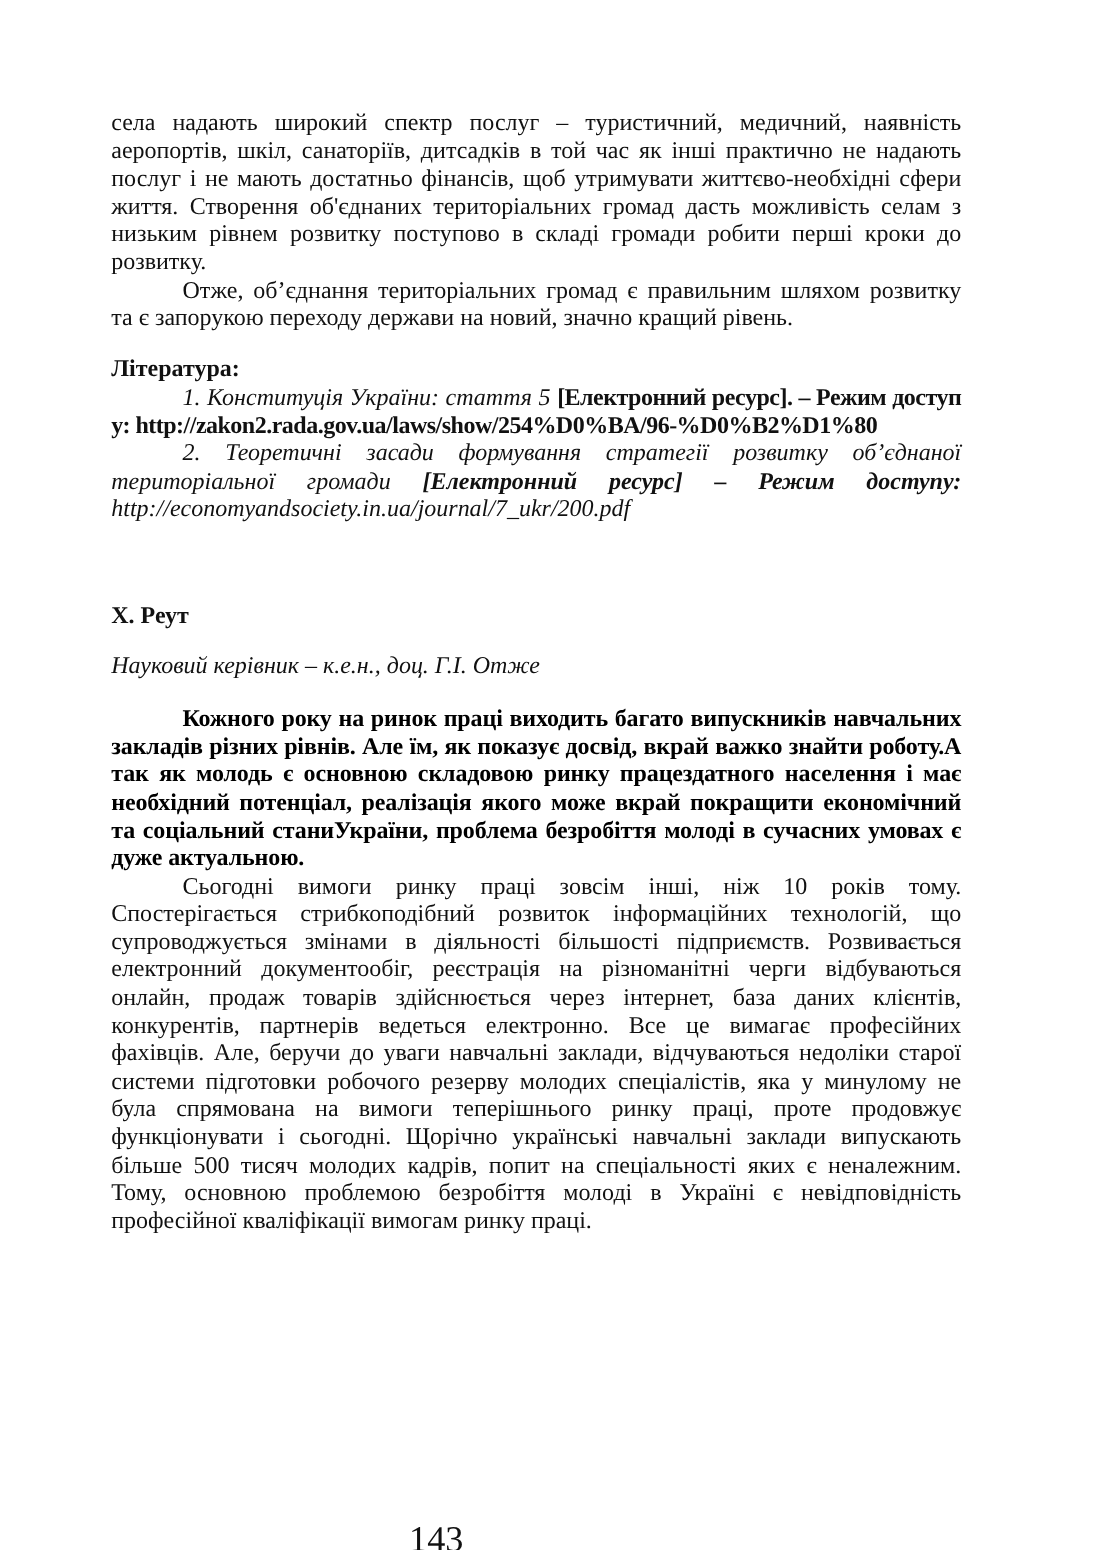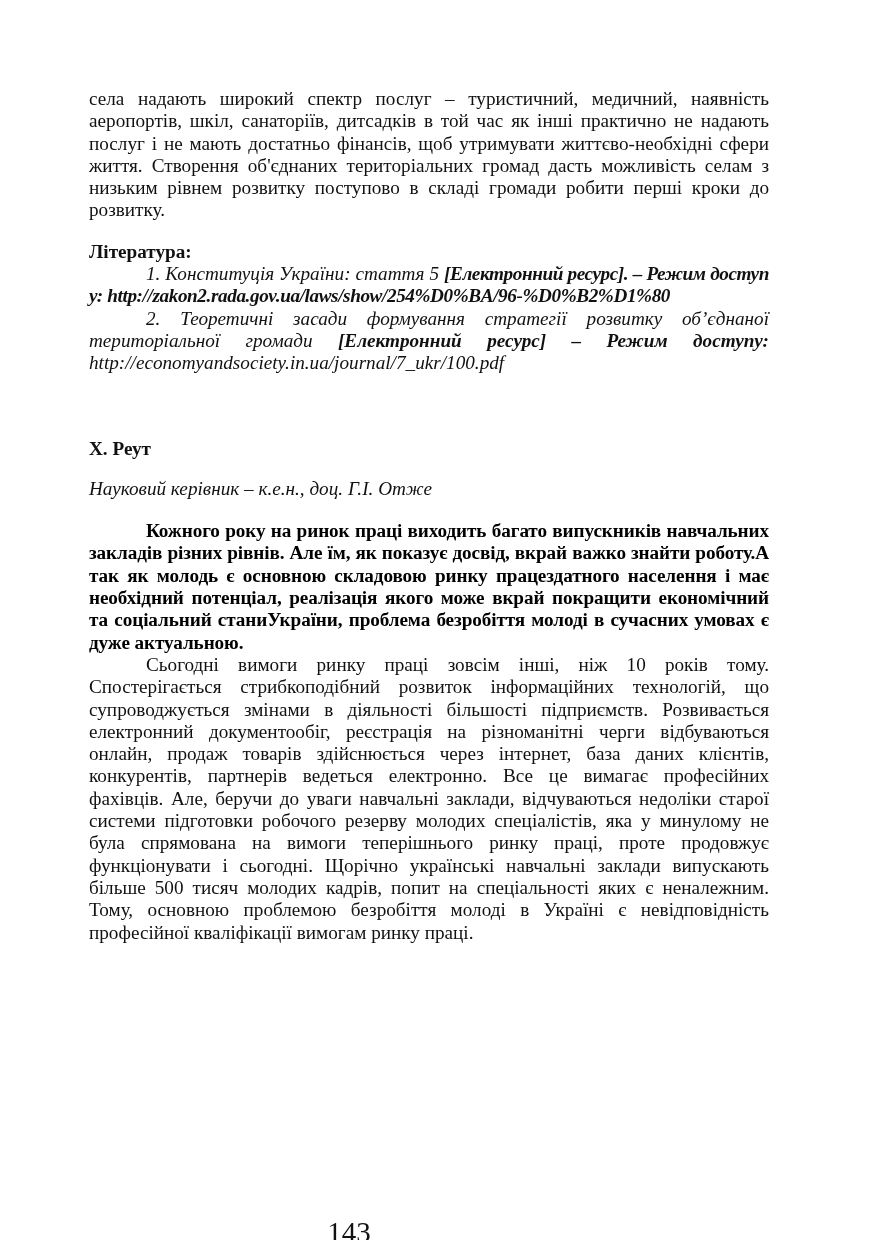--- a/index.html
+++ b/index.html
@@ -10,44 +10,45 @@
     font-size: 19.2px; line-height: 22.3px; color: #111;
     text-align: justify;
   }
   p { margin: 0; }
   .indent { text-indent: 57px; }
   .center { }
   .right { text-align: left; }
   .bold { font-weight: bold; }
   .heavy { font-weight: bold; letter-spacing: -0.1px; color: #000000; }
   .it { font-style: italic; margin-top: 18px; }
-  .ref-url-bold { font-style: italic; font-weight: bold; letter-spacing: -0.4px; }
+  .ref-url-bold { font-weight: bold; letter-spacing: -0.4px; }
   .sec-lit { margin-top: 19px; }
   .author { margin-top: 63px; }
   .title { margin-top: 23px; font-weight: bold; font-size: 19.4px; }
   .lead { margin-top: 20px; }
   .pagenum {
     position: absolute; left: 0; width: 698px; top: 1216px; text-align: center;
     font-family: "Liberation Serif", "DejaVu Serif", serif; font-size: 29px; color: #111;
   }
   .nowrap-url { word-break: break-all; }
 </style>
 </head>
 <body>
 
 <div class="page">
   <p class="para">села надають широкий спектр послуг – туристичний, медичний, наявність аеропортів, шкіл, санаторіїв, дитсадків в той час як інші практично не надають послуг і не мають достатньо фінансів, щоб утримувати життєво-необхідні сфери життя. Створення об'єднаних територіальних громад дасть можливість селам з низьким рівнем розвитку поступово в складі громади робити перші кроки до розвитку.</p>
+  <p class="para indent">Отже, об’єднання територіальних громад є правильним шляхом розвитку та є запорукою переходу держави на новий, значно кращий рівень.</p>
 
   <p class="center bold sec-lit">Література:</p>
 
   <p class="indent">
     <span class="it">1. Конституція України: стаття 5 </span><span class="ref-url-bold nowrap-url">[Електронний ресурс]. – Режим доступу: http://zakon2.rada.gov.ua/laws/show/254%D0%BA/96-%D0%B2%D1%80</span>
   </p>
   <p class="indent">
-    <span class="it">2. Теоретичні засади формування стратегії розвитку об’єднаної територіальної громади </span><span class="it bold">[Електронний ресурс] – Режим доступу:</span><span class="it"> http://economyandsociety.in.ua/journal/7_ukr/100.pdf</span>
+    <span class="it">2. Теоретичні засади формування стратегії розвитку об’єднаної територіальної громади </span><span class="it bold">[Електронний ресурс] – Режим доступу:</span><span class="it"> http://economyandsociety.in.ua/journal/7_ukr/200.pdf</span>
   </p>
 
   <p class="right bold author">Х. Реут</p>
   <p class="right it">Науковий керівник – к.е.н., доц. Г.І. Отже</p>
 
 
   <p class="indent heavy lead">Кожного року на ринок праці виходить багато випускників навчальних закладів різних рівнів. Але їм, як показує досвід, вкрай важко знайти роботу.А так як молодь є основною складовою ринку працездатного населення і має необхідний потенціал, реалізація якого може вкрай покращити економічний та соціальний станиУкраїни, проблема безробіття молоді в сучасних умовах є дуже актуальною.</p>
   <p class="indent">Сьогодні вимоги ринку праці зовсім інші, ніж 10 років тому. Спостерігається стрибкоподібний розвиток інформаційних технологій, що супроводжується змінами в діяльності більшості підприємств. Розвивається електронний документообіг, реєстрація на різноманітні черги відбуваються онлайн, продаж товарів здійснюється через інтернет, база даних клієнтів, конкурентів, партнерів ведеться електронно. Все це вимагає професійних фахівців. Але, беручи до уваги навчальні заклади, відчуваються недоліки старої системи підготовки робочого резерву молодих спеціалістів, яка у минулому не була спрямована на вимоги теперішнього ринку праці, проте продовжує функціонувати і сьогодні. Щорічно українські навчальні заклади випускають більше 500 тисяч молодих кадрів, попит на спеціальності яких є неналежним. Тому, основною проблемою безробіття молоді в Україні є невідповідність професійної кваліфікації вимогам ринку праці.</p>
 </div>
 

